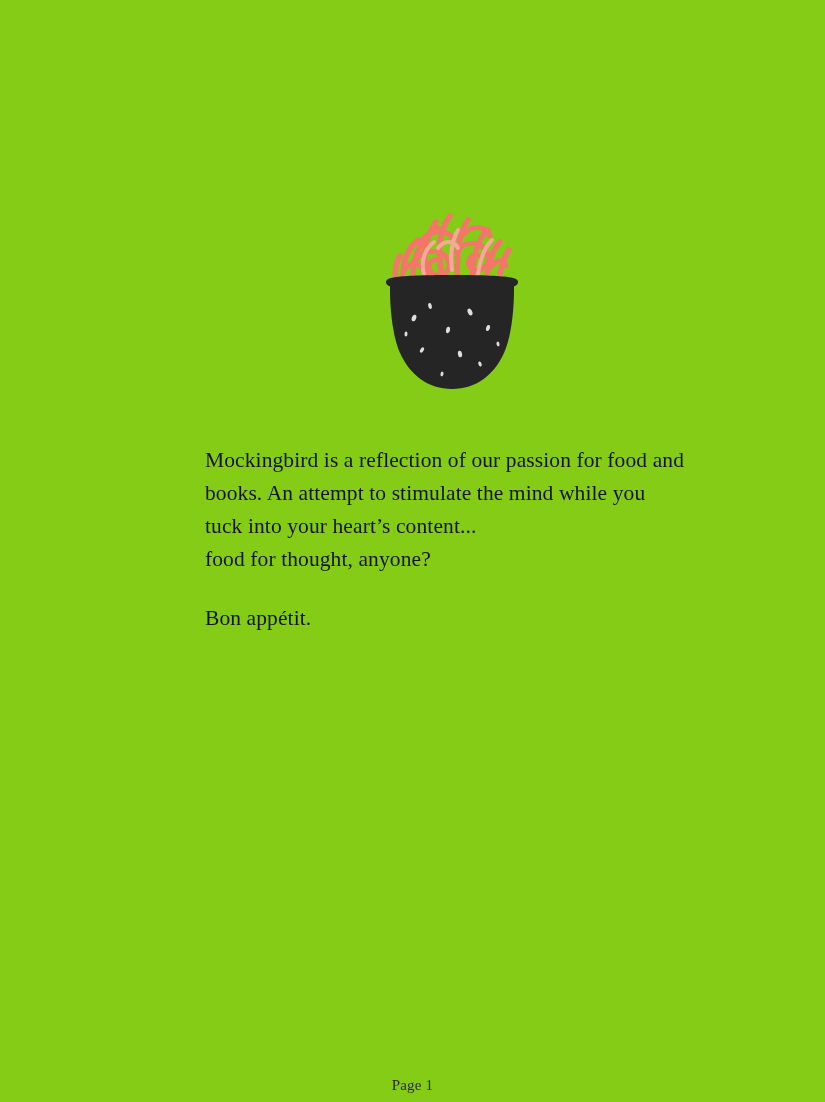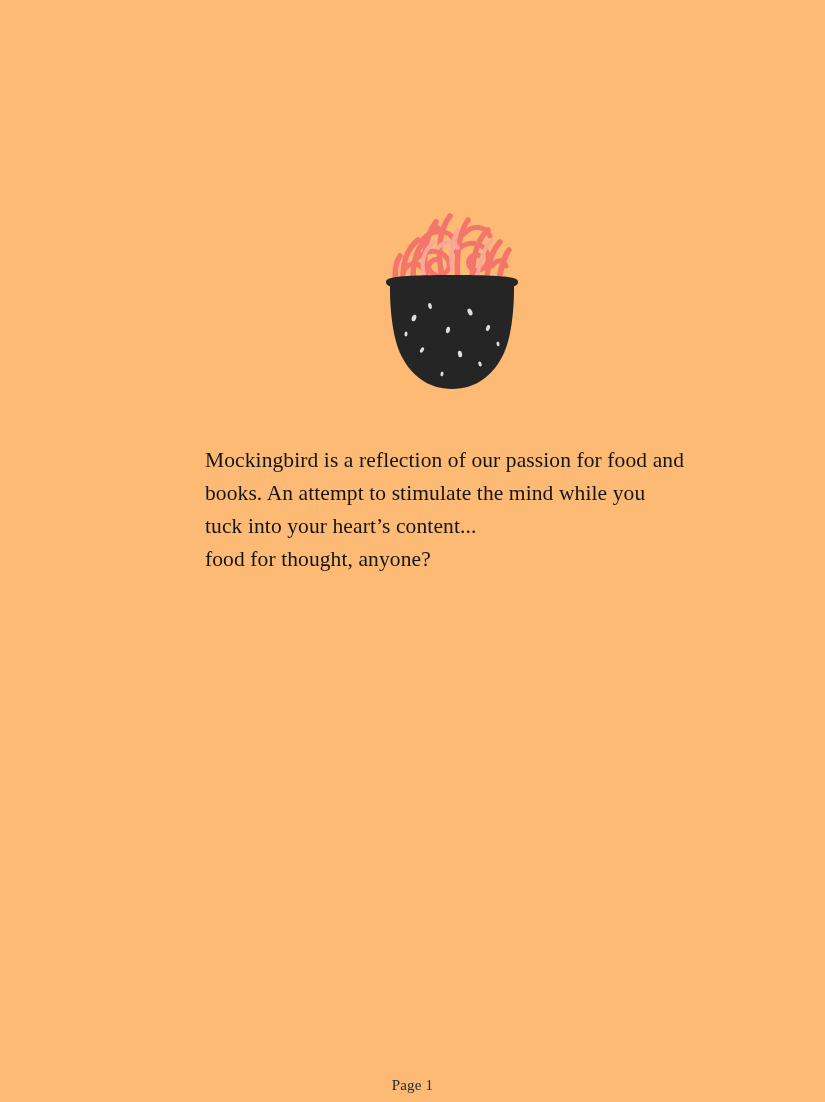--- a/index.html
+++ b/index.html
@@ -12,21 +12,21 @@
     height: 1102px;
     position: relative;
     font-family: "Liberation Serif", serif;
     color: #1a1a1a;
     overflow: hidden;
   }
 
   .page {
     position: absolute;
     inset: 0;
-    background: #fdba74;
+    background: #84cc16;
   }
 
   
   .illustration {
     position: absolute;
     left: 352px;
     top: 178px;
     width: 200px;
     height: 220px;
   }
@@ -125,19 +125,20 @@
           <ellipse cx="54" cy="156" rx="1.5" ry="2.5" transform="rotate(5 54 156)"></ellipse>
           <ellipse cx="90" cy="196" rx="1.5" ry="2.4" transform="rotate(12 90 196)"></ellipse>
           <ellipse cx="146" cy="166" rx="1.5" ry="2.4" transform="rotate(-12 146 166)"></ellipse>
         </g>
       </g>
     </svg>
   </div>
 
   <div class="content">
     <p>Mockingbird is a reflection of our passion for food and books. An attempt to stimulate the mind while you tuck into your heart’s content...<br>food for thought, anyone?</p>
+    <p>Bon appétit.</p>
   </div>
 
   <div class="footer">
     <span>Page 1</span>
   </div>
 
 </div>
 
 </body></html>

